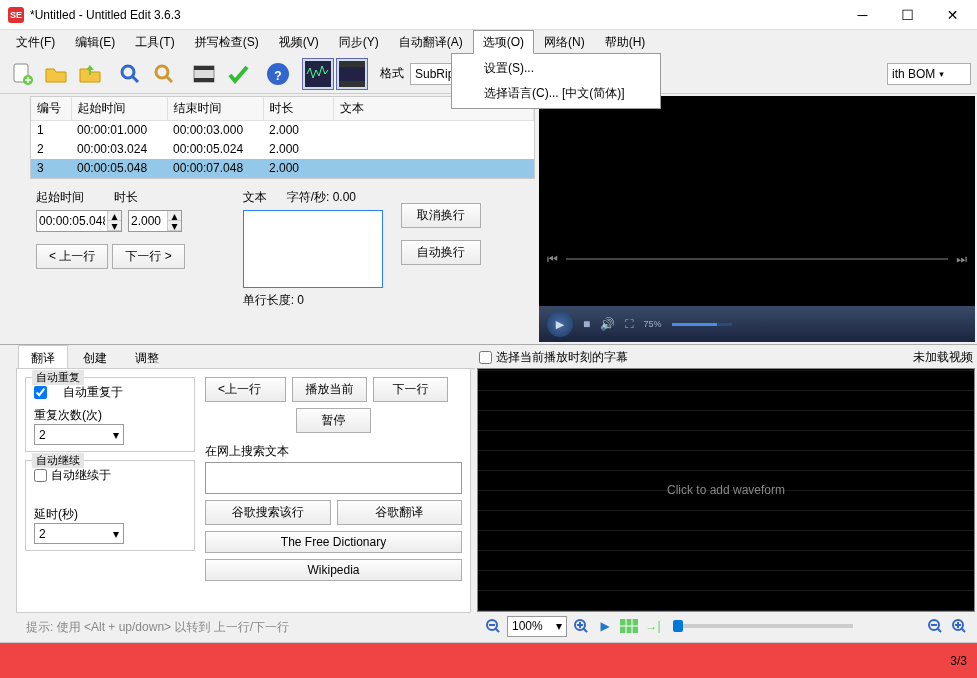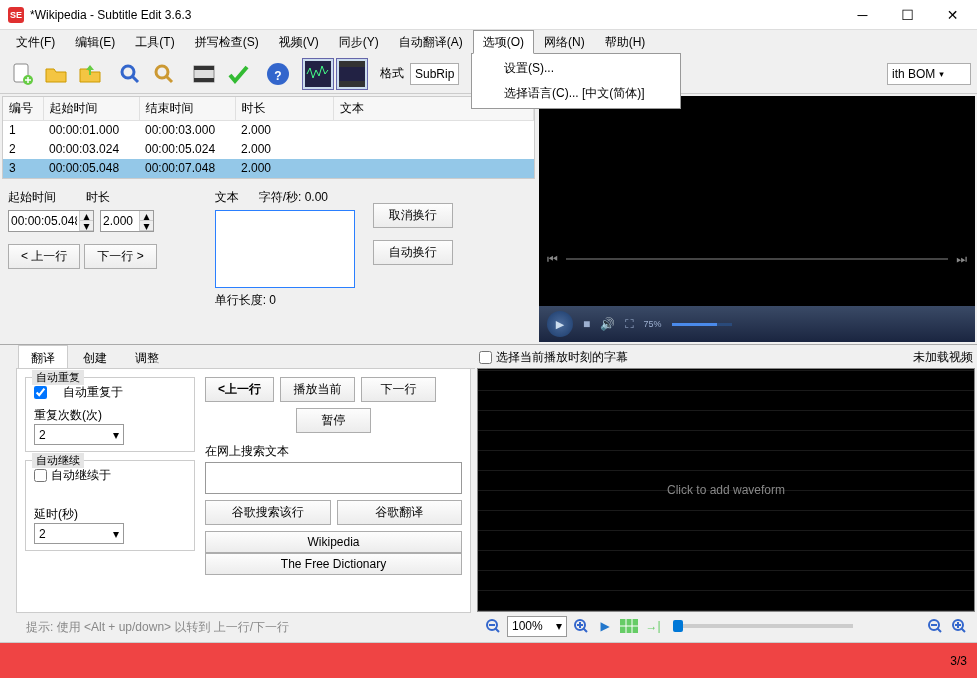--- a/index.html
+++ b/index.html
@@ -5,30 +5,30 @@
 * { box-sizing: border-box; margin: 0; padding: 0; font-family: "Microsoft YaHei", Tahoma, sans-serif; font-size: 12px; }
 body { background: #f0f0f0; width: 977px; height: 678px; overflow: hidden; display: flex; flex-direction: column; }
 .titlebar { height: 30px; background: #fff; display: flex; align-items: center; padding: 0 2px; border-bottom: 1px solid #ddd; }
 .titlebar .icon { width: 16px; height: 16px; background: #e03030; border-radius: 3px; margin: 16px 6px; display: flex; align-items: center; justify-content: center; color: #fff; font-size: 9px; font-weight: bold; }
 .titlebar .title { flex: 1; font-size: 12px; }
 .win-controls { display: flex; }
 .win-controls div { width: 45px; height: 30px; display: flex; align-items: center; justify-content: center; font-size: 14px; }
 .menubar { height: 24px; background: #f0f0f0; display: flex; align-items: stretch; padding: 0 6px; position: relative; }
 .menu-item { padding: 0 10px; display: flex; align-items: center; white-space: nowrap; }
 .menu-item.open { background: #fff; border: 1px solid #999; border-bottom: 1px solid #fff; z-index: 11; padding: 0 9px; }
-.dropdown { position: absolute; top: 23px; left: 471px; background: #fff; border: 1px solid #999; min-width: 210px; z-index: 10; padding: 2px; }
+.dropdown { position: absolute; top: 23px; left: 451px; background: #fff; border: 1px solid #999; min-width: 210px; z-index: 10; padding: 2px; }
 .dropdown .item { padding: 4px 30px 4px 30px; }
 .toolbar { height: 40px; background: #f0f0f0; display: flex; align-items: center; padding: 2px 6px; gap: 2px; border-bottom: 1px solid #ccc; }
 .toolbar .btn { width: 32px; height: 32px; display: flex; align-items: center; justify-content: center; border: 1px solid transparent; }
 .toolbar .sep { width: 4px; }
 .toolbar .lbl { margin: 0 4px; }
 .toolbar .combo { border: 1px solid #adadad; background: #fff; padding: 2px 4px; height: 22px; display: flex; align-items: center; }
 .toolbar .combo .arrow { margin-left: 4px; font-size: 9px; }
 .main-split { display: flex; flex: 0 0 250px; }
-.left-col { flex: 1; display: flex; flex-direction: column; background: #f0f0f0; }
+.left-col { flex: 1; display: flex; flex-direction: column; background: #f0f0f0; padding-left: 28px; }
 .grid { background: #fff; border: 1px solid #ccc; margin: 2px; }
 .grid table { border-collapse: collapse; width: 100%; }
 .grid th { background: #f7f7f7; border-right: 1px solid #e0e0e0; border-bottom: 1px solid #e0e0e0; padding: 3px 6px; text-align: left; font-weight: normal; }
 .grid td { padding: 2px 6px; border-bottom: 1px solid transparent; }
 .grid tr.sel { background: #94c8e8; }
 .grid td.num { width: 40px; }
 .grid td.time { width: 96px; }
 .editrow { display: flex; padding: 4px 8px; gap: 8px; align-items: flex-start; margin-top: 4px; }
 .editrow .block { display: flex; flex-direction: column; gap: 4px; }
 .spinner { display: flex; align-items: center; border: 1px solid #999; background: #fff; height: 22px; }
@@ -67,21 +67,21 @@
 .statusbar { height: 36px; background: #ef4444; border-top: 1px solid #ccc; display: flex; align-items: center; justify-content: flex-end; padding: 0 10px; }
 .slider { width: 180px; height: 4px; background: #ccc; position: relative; margin: 0 6px; }
 .slider::after { content:''; position:absolute; left:0; top:-4px; width:10px; height:12px; background:#0078d7; border-radius:2px; }
 svg { display: block; }
 </style>
 </head>
 <body>
 
 <div class="titlebar">
   <div class="icon">SE</div>
-  <div class="title">*Wikipedia - Subtitle Edit 3.6.3</div>
+  <div class="title">*Untitled - Untitled Edit 3.6.3</div>
   <div class="win-controls">
     <div>─</div>
     <div>☐</div>
     <div>✕</div>
   </div>
 </div>
 
 <div class="menubar">
   <div class="menu-item">文件(F)</div>
   <div class="menu-item">编辑(E)</div>
@@ -303,35 +303,35 @@
             </label>
           <div style="margin-top:22px;">延时(秒)</div>
           <div class="combo2">
               <span>2</span>
               <span>▾</span>
             </div>
         </div>
       </div>
       <div style="flex:1;">
         <div style="display:flex;gap:6px;margin-bottom:6px;">
-          <div class="btn2" style="width:69px;text-align:left;font-weight:bold;">&lt;上一行</div>
+          <div class="btn2" style="width:81px;text-align:left;">&lt;上一行</div>
           <div class="btn2" style="width:75px;text-align:center;">播放当前</div>
           <div class="btn2" style="width:75px;text-align:center;">下一行</div>
         </div>
         <div style="display:flex;justify-content:center;margin-bottom:10px;">
           <div class="btn2" style="width:75px;text-align:center;">暂停</div>
         </div>
         <div>在网上搜索文本</div>
         <div style="border:1px solid #999;background:#fff;height:32px;margin:2px 0 6px 0;"></div>
         <div style="display:flex;gap:6px;margin-bottom:6px;">
           <div class="btn2" style="flex:1;text-align:center;">谷歌搜索该行</div>
           <div class="btn2" style="flex:1;text-align:center;">谷歌翻译</div>
         </div>
+        <div class="btn2" style="width:100%;text-align:center;margin-bottom:6px;">The Free Dictionary</div>
         <div class="btn2" style="width:100%;text-align:center;">Wikipedia</div>
-        <div class="btn2" style="width:100%;text-align:center;margin-bottom:6px;">The Free Dictionary</div>
       </div>
     </div>
     <div class="hint">提示: 使用 &lt;Alt + up/down&gt; 以转到 上一行/下一行</div>
   </div>
   <div class="bottom-right">
     <div class="wave-hdr">
       <input type="checkbox" style="">
       <span style="margin-left:4px;">选择当前播放时刻的字幕</span>
       <span style="margin-left:auto;">未加载视频</span>
     </div>

